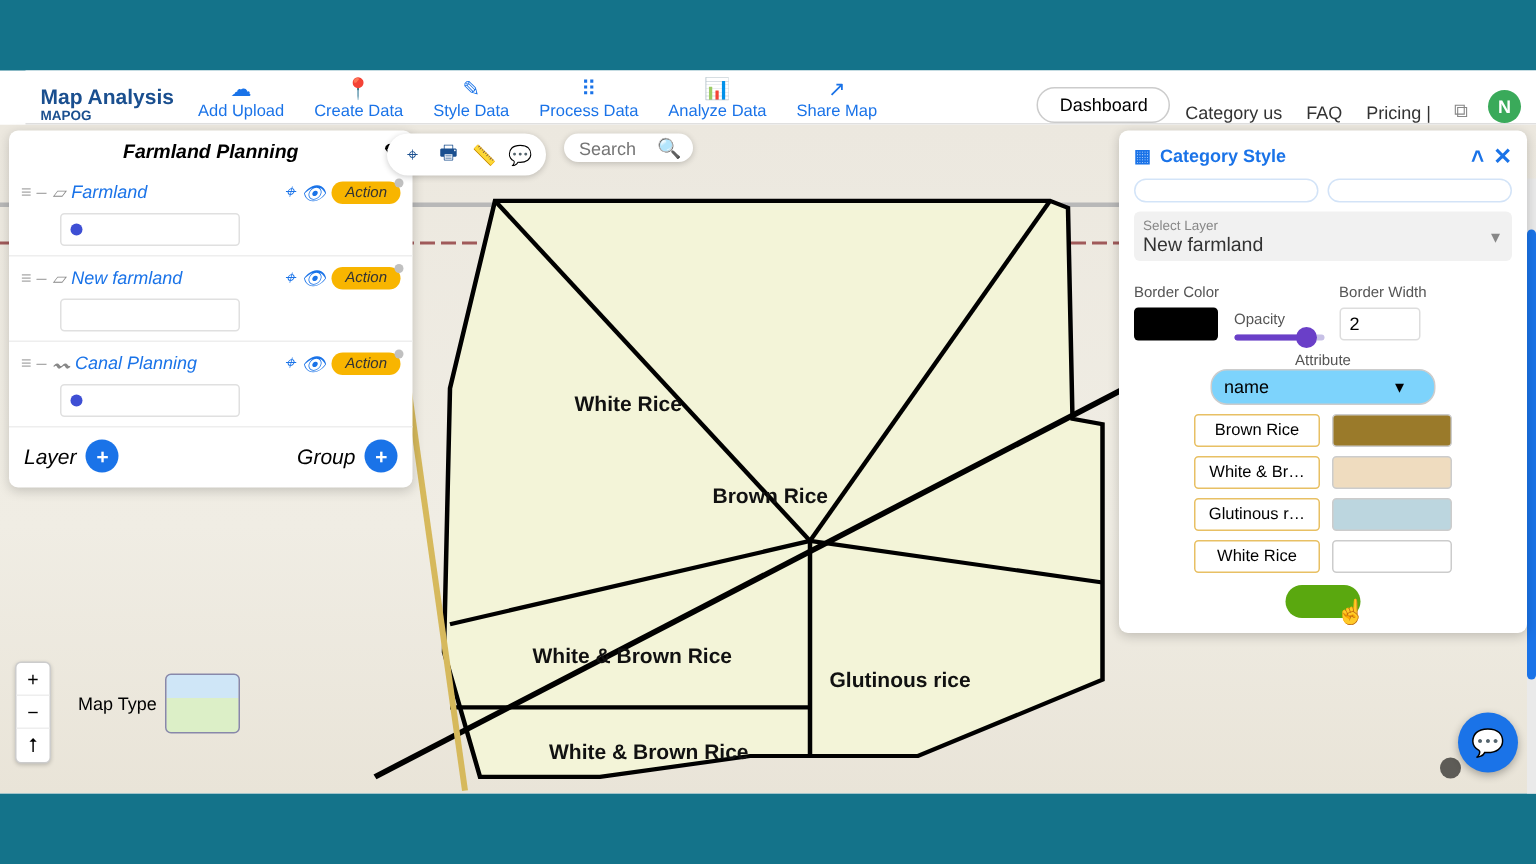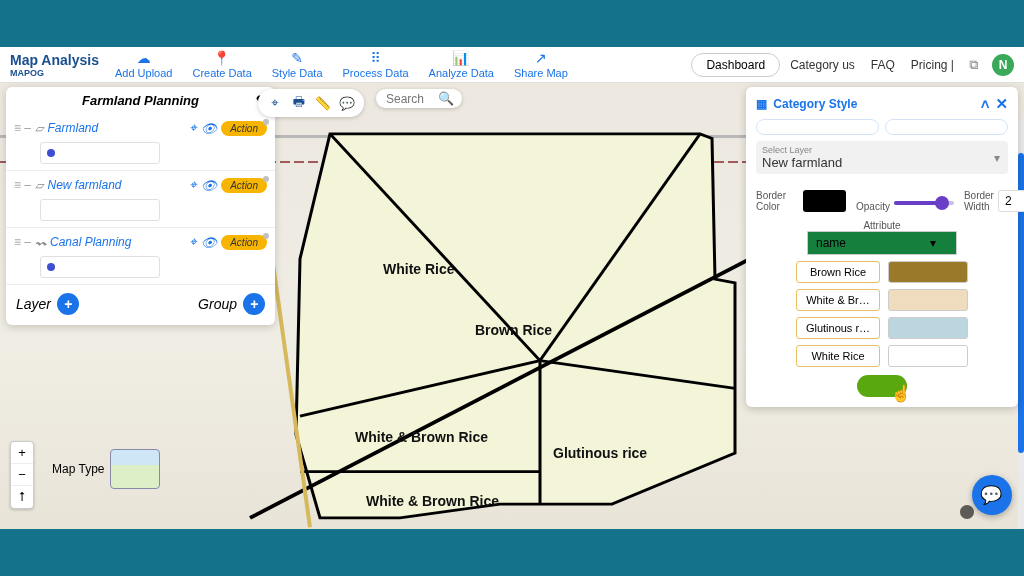--- a/index.html
+++ b/index.html
@@ -1,19 +1,19 @@
 <!DOCTYPE html>
 <html><head>
 <meta charset="utf-8">
 <style>
   * { box-sizing: border-box; margin: 0; padding: 0; }
   body { font-family: Arial, sans-serif; font-size: 13px; width: 1024px; height: 576px; overflow: hidden; background: #14738a; position: relative; }
   .app { position: absolute; top: 47px; left: 0; right: 0; bottom: 47px; background: #fff; display: flex; flex-direction: column; }
   
-  .header { height: 36px; background: #fff; border-bottom: 1px solid #e0e0e0; display: flex; align-items: center; padding: 0 10px; gap: 4px; }
+  .header { height: 36px; background: #fff; border-bottom: 1px solid #e0e0e0; display: flex; align-items: flex-end; padding: 0 10px; gap: 4px; margin-left: 17px; }
   .logo { font-weight: bold; color: #1a4f8f; font-size: 14px; margin-right: 4px; }
   .logo-sub { font-size: 9px; color: #1a4f8f; font-weight: bold; }
   .menu-item { display: flex; flex-direction: column; align-items: center; gap: 1px; padding: 2px 8px; cursor: pointer; color: #1a73e8; font-size: 11px; }
   .menu-item .icon { color: #1a73e8; font-size: 14px; }
   .header-spacer { flex: 1; }
   .dashboard-btn { border: 1px solid #ccc; border-radius: 14px; padding: 4px 14px; font-size: 12px; background: #fff; cursor: pointer; }
   .header-link { color: #333; font-size: 12px; padding: 0 6px; cursor: pointer; }
   .avatar { width: 22px; height: 22px; border-radius: 50%; background: #3aaa5a; color: #fff; display: flex; align-items: center; justify-content: center; font-size: 12px; font-weight: bold; margin-left: 4px; }
   .cube-icon { color: #888; width: 20px; text-align: center; }
   
@@ -60,29 +60,29 @@
   .rp-head { display:flex; align-items:center; gap:6px; color:#1a73e8; font-weight:bold; }
   .rp-head .title { flex:1; }
   .rp-head .ic { color:#1a73e8; cursor:pointer; font-size:15px; }
   .ghost-tabs { display:flex; gap:6px; margin:6px 0 6px; opacity:0.45; }
   .ghost-tab { flex:1; height:16px; border:1px solid #9ec3ef; border-radius:10px; }
   .select-box { background:#f1f1f1; border-radius:4px; padding:4px 8px 4px 6px; margin-bottom:16px; position:relative;}
   .select-box .lbl { font-size:9px; color:#888;}
   .select-box .val { font-size:13px; color:#333;}
   .select-box .chev { position:absolute; right:8px; top:10px; color:#888;}
   .controls-row { display:flex; gap:10px; align-items:flex-end; margin-bottom:8px;}
-  .ctrl-grp { display:flex; flex-direction:row; gap:4px;}
+  .ctrl-grp { display:flex; flex-direction:column; gap:4px;}
   .ctrl-lbl { font-size:10px; color:#555;}
   .color-swatch { width:56px; height:22px; background:#000; border-radius:3px; cursor:pointer;}
   .slider { width:60px; height:4px; background:#c7c0e6; border-radius:2px; position:relative;}
   .slider .track-fill { position:absolute; left:0; top:0; bottom:0; width:80%; background:#6a3fc8; border-radius:2px;}
   .slider .thumb { position:absolute; top:-5px; left:80%; width:14px; height:14px; margin-left:-7px; background:#6a3fc8; border-radius:50%;}
   .num-input { width:54px; height:22px; border:1px solid #ddd; border-radius:3px; padding:0 6px; font-size:12px;}
   .attr-wrap { text-align:center; margin-bottom:6px;}
-  .attr-select { width:150px; border:1px solid #ccc; border-radius:1px; padding:4px 20px 4px 8px; background:#15803d; display:inline-flex;align-items:center;justify-content:space-between; cursor:pointer;}
+  .attr-select { width:150px; border:1px solid #ccc; border-radius:11px; padding:4px 20px 4px 8px; background:#7dd3fc; display:inline-flex;align-items:center;justify-content:space-between; cursor:pointer;}
   .cat-rows { display:flex; flex-direction:column; gap:6px; align-items:center; }
   .cat-row { display:flex; gap:8px; align-items:center; }
   .cat-label { width:84px; border:1px solid #e8c064; border-radius:3px; padding:4px 6px; font-size:11px; text-align:center; overflow:hidden; text-overflow:ellipsis; white-space:nowrap;}
   .cat-color { width:80px; height:22px; border:1px solid #ccc; border-radius:3px; cursor:pointer;}
   .apply-btn { display:block; width:50px; height:22px; border-radius:12px; background:#5aa80f; margin:8px auto 0; cursor:pointer; position:relative;}
   .apply-btn::after { content:'☝'; position:absolute; right:-4px; bottom:-6px; font-size:16px; }
   
   .chat-fab { position:absolute; right:12px; bottom:14px; width:40px; height:40px; border-radius:50%; background:#1a73e8; color:#fff; display:flex; align-items:center; justify-content:center; font-size:18px; box-shadow:0 2px 6px rgba(0,0,0,0.3); cursor:pointer;}
   .vscroll { position:absolute; right:0; top:36px; bottom:0; width:6px; background:#eaeaea; }
   .vscroll .thumb { position:absolute; left:0; right:0; top:34px; height:300px; background:#1a73e8; border-radius:3px;}

